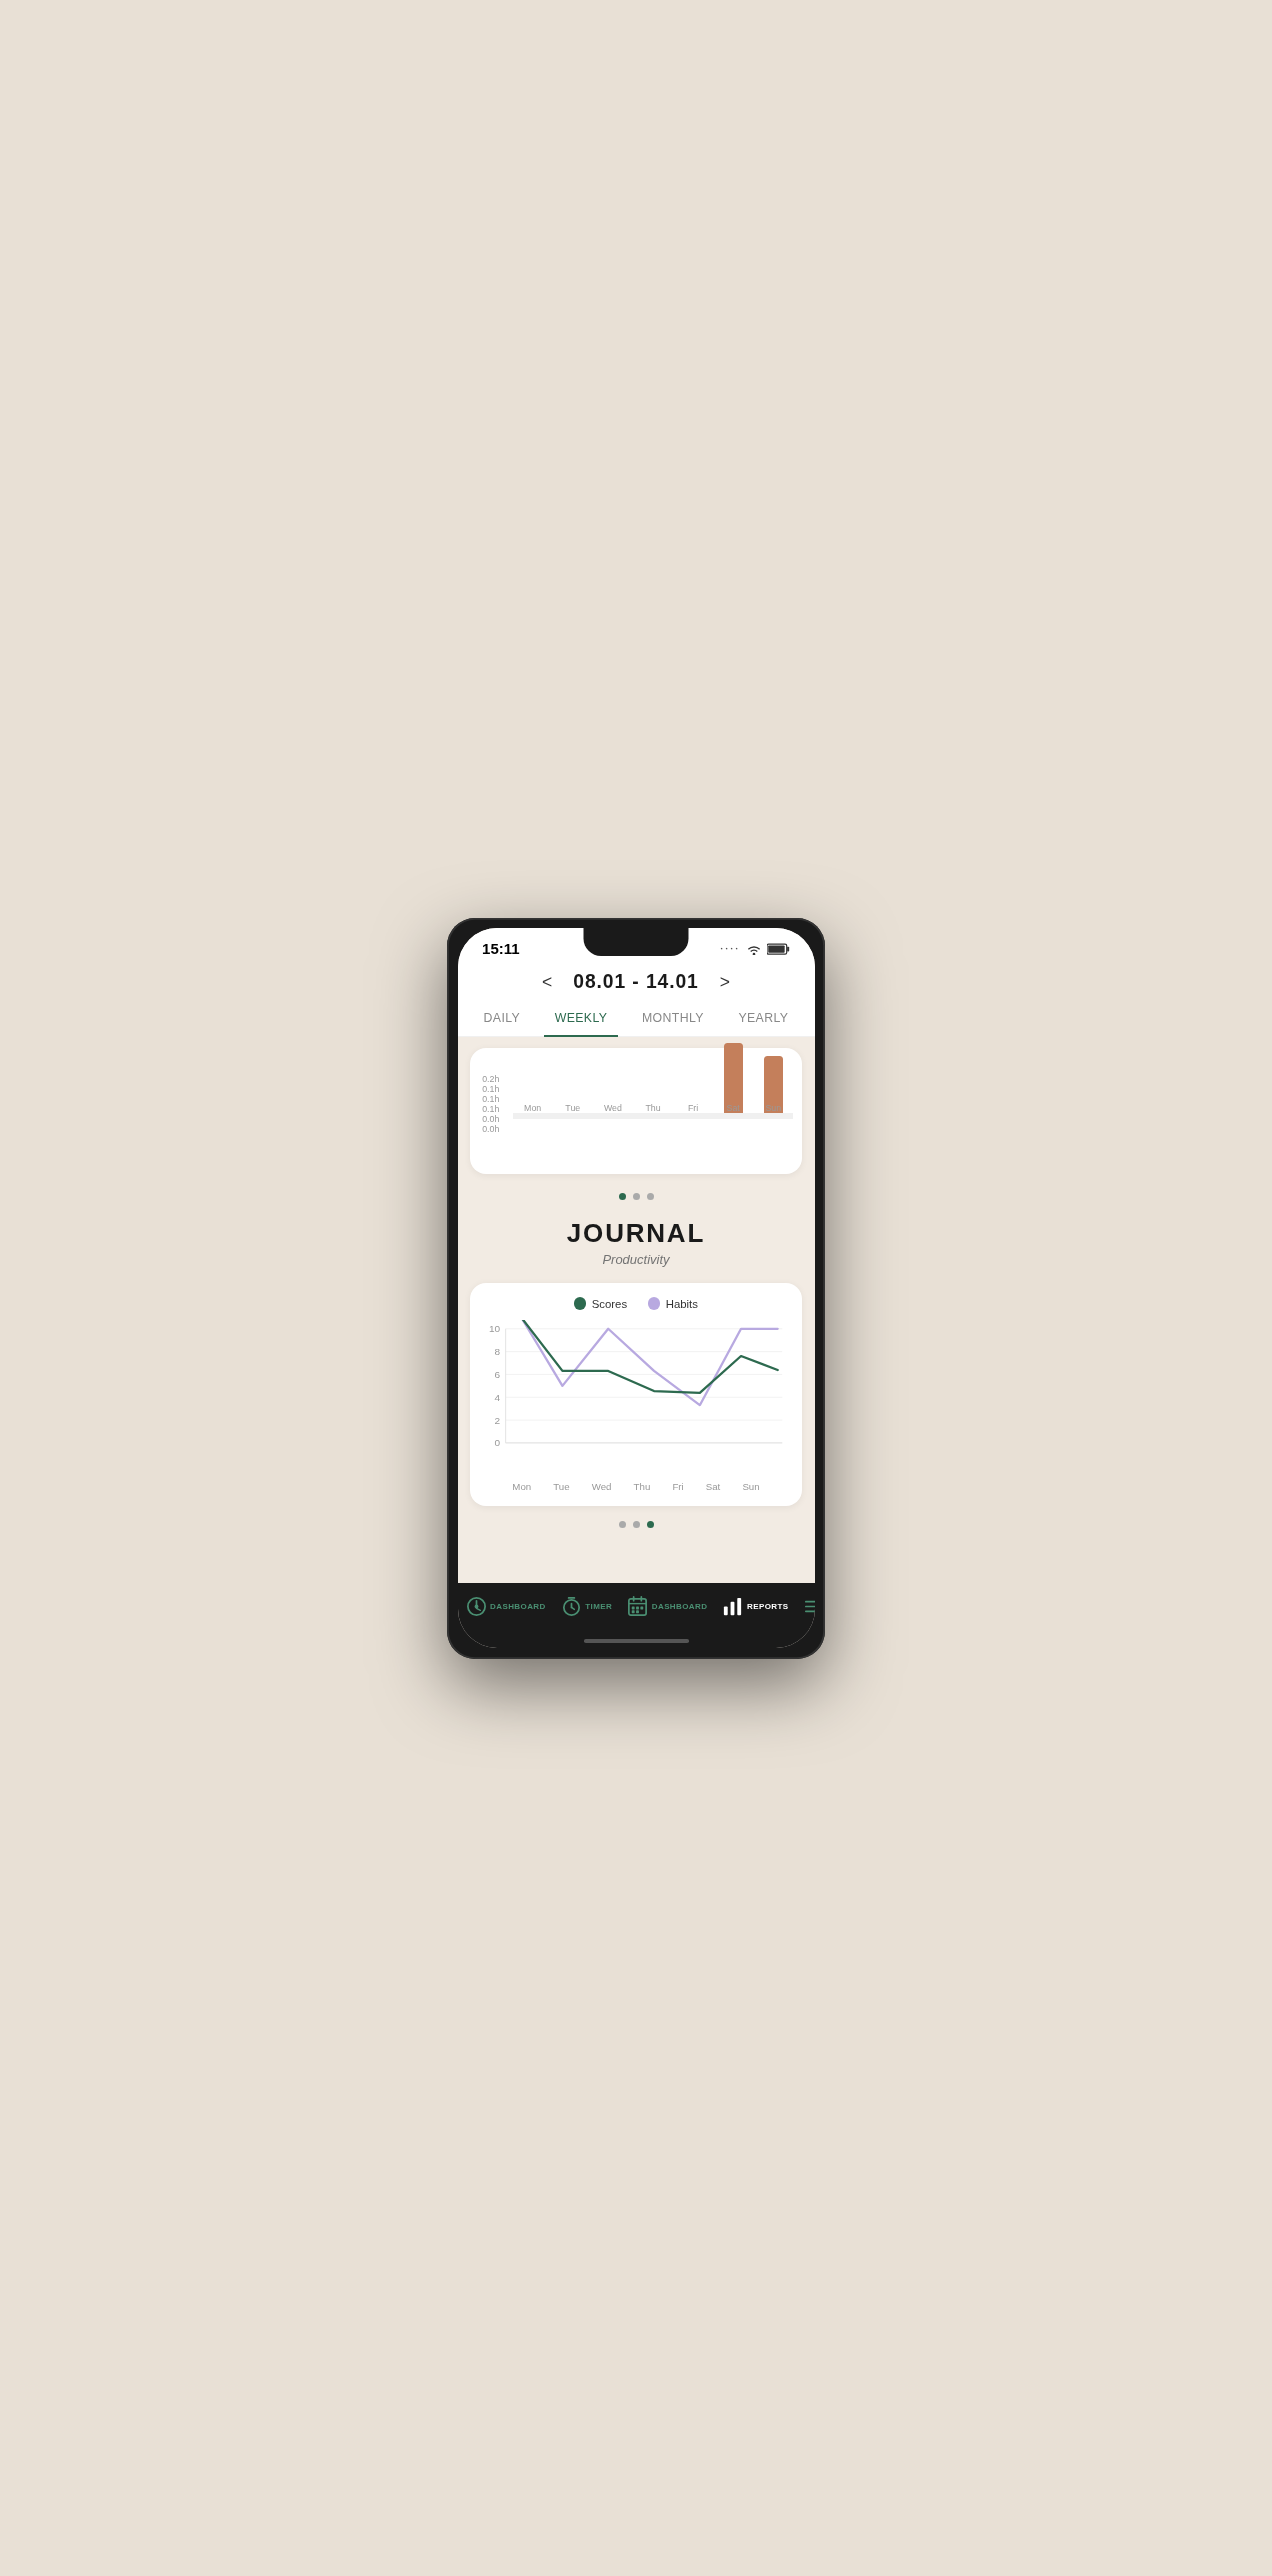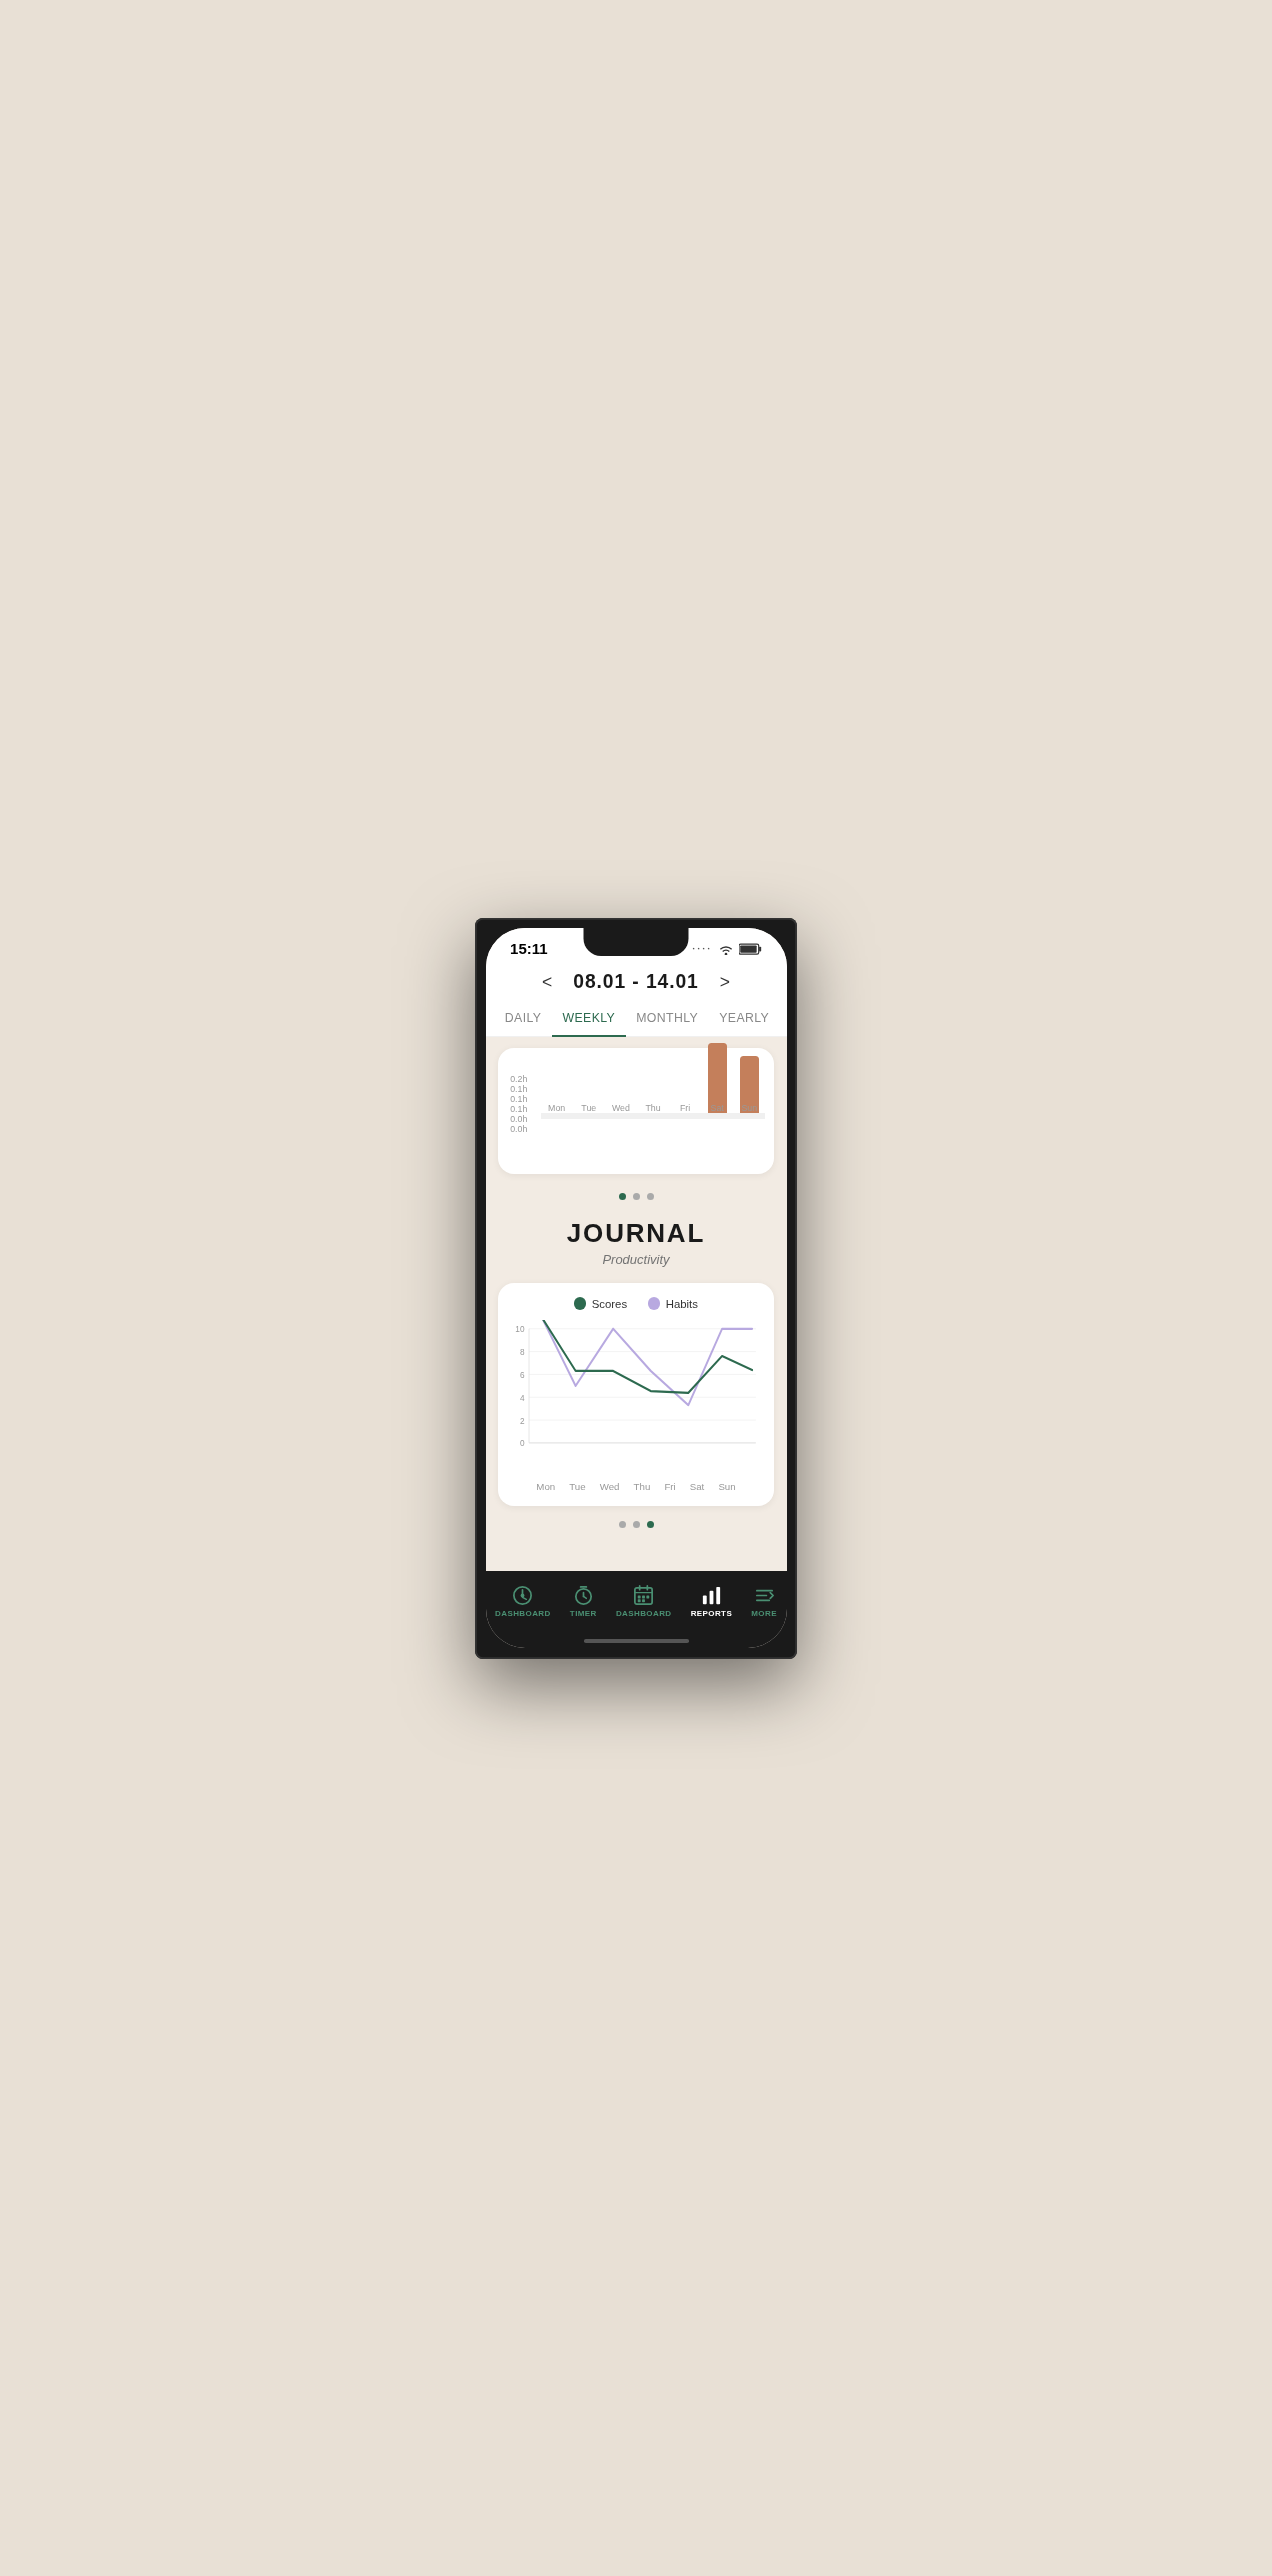--- a/index.html
+++ b/index.html
@@ -5,24 +5,24 @@
     * { box-sizing: border-box; margin: 0; padding: 0; }
     body {
       background: #e8e0d5;
       display: flex;
       justify-content: center;
       align-items: center;
       min-height: 100vh;
       font-family: -apple-system, BlinkMacSystemFont, 'Helvetica Neue', Arial, sans-serif;
     }
     .phone-frame {
-      width: 322px;
+      width: 378px;
       height: 741px;
       background: #1a1a1a;
-      border-radius: 8px;
+      border-radius: 28px;
       position: relative;
       box-shadow: 0 26px 70px rgba(0,0,0,0.5), inset 0 0 0 1.8px #333;
       overflow: hidden;
     }
     .phone-screen {
       position: absolute;
       top: 10.5px;
       left: 10.5px;
       right: 10.5px;
       bottom: 10.5px;
@@ -274,21 +274,21 @@
     .bottom-nav {
       background: #1a1a1a;
       display: flex;
       justify-content: space-around;
       align-items: center;
       padding: 8.8px 0 17.5px;
       flex-shrink: 0;
     }
     .nav-item {
       display: flex;
-      flex-direction: column;
+      flex-direction: row;
       align-items: center;
       gap: 2.6px;
       cursor: pointer;
       padding: 3.5px 7px;
     }
     .nav-label {
       font-size: 8px;
       font-weight: 700;
       letter-spacing: 0.4px;
       color: #4a8f72;

